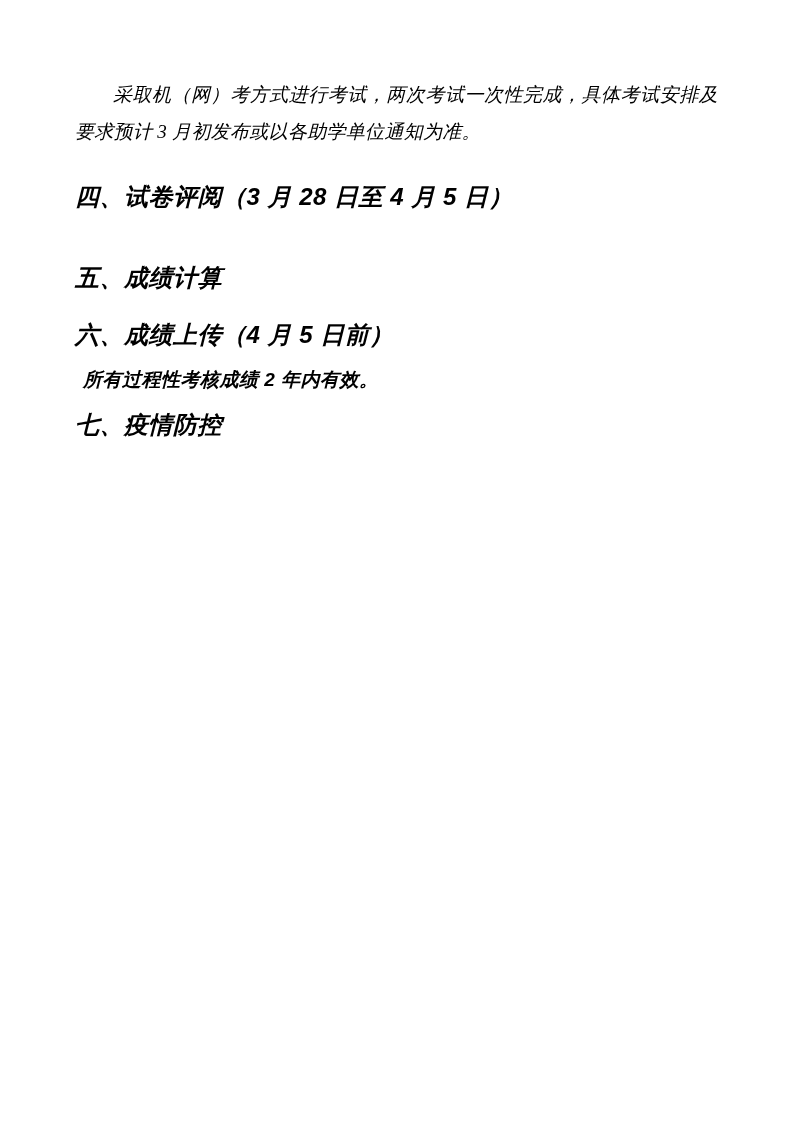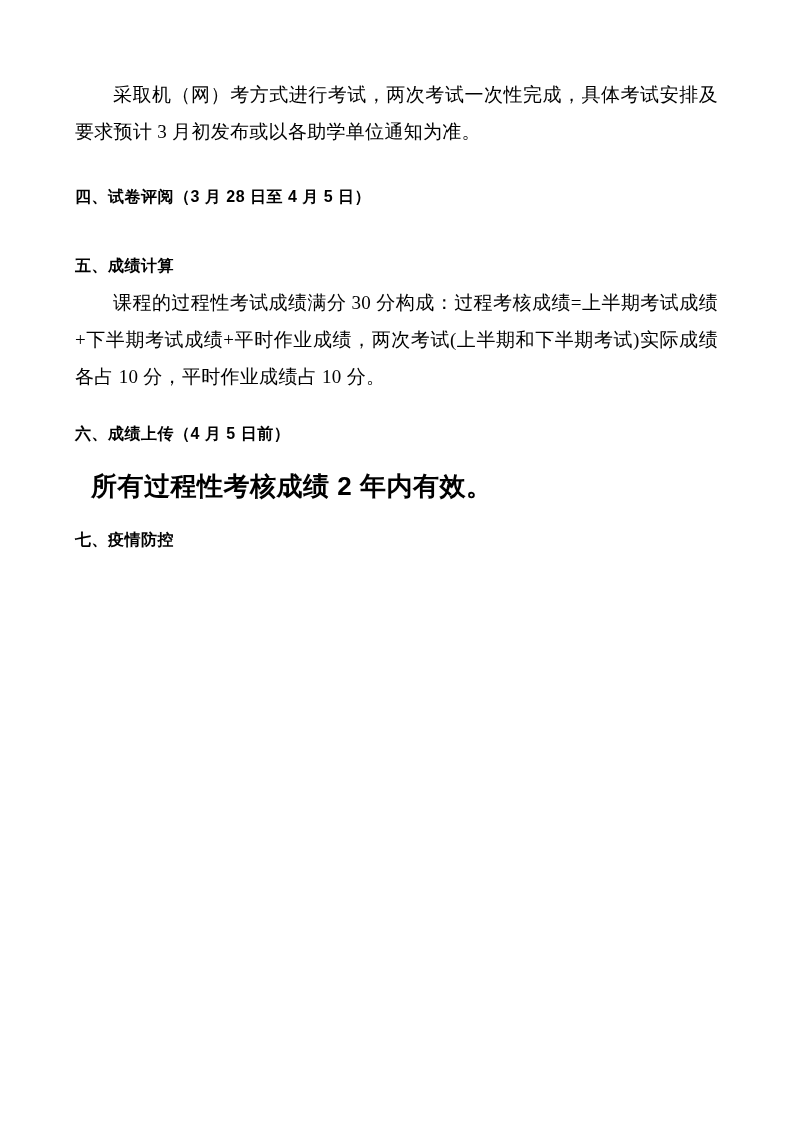--- a/index.html
+++ b/index.html
@@ -8,20 +8,21 @@
     background: #ffffff;
   }
   .page {
     position: relative;
     width: 793px;
     height: 826px;
     background: #ffffff;
     color: #000000;
     font-family: "Liberation Serif", "DejaVu Serif", serif;
     overflow: hidden;
+    font-style: italic;
   }
   .content {
     position: absolute;
     left: 75px;
     top: 76px;
     width: 643px;
   }
   .body-text {
     font-size: 19px;
     line-height: 37px;
@@ -29,54 +30,53 @@
     text-align: justify;
     text-justify: inter-ideograph;
     letter-spacing: 0.3px;
   }
   .indent {
     text-indent: 2em;
   }
   .heading {
     font-family: "Liberation Sans", "DejaVu Sans", sans-serif;
     font-weight: bold;
-    font-size: 16px;
+    font-size: 24px;
     line-height: 37px;
     margin: 0;
     letter-spacing: 0.5px;
   }
   .bold-note {
     font-family: "Liberation Sans", "DejaVu Sans", sans-serif;
     font-weight: bold;
-    font-size: 26px;
+    font-size: 19px;
     line-height: 37px;
-    margin: 16px;
+    margin: 8px;
     letter-spacing: 0.5px;
   }
   .gap-sec4 { margin-top: 28px; }
-  .gap-sec5 { margin-top: 32px; }
+  .gap-sec5 { margin-top: 44px; }
   .gap-sec6 { margin-top: 20px; }
   .gap-sec7 { }
   .tight-lines { line-height: 35px; }
 </style>
 </head>
 <body>
 
 <div class="page">
   <div class="content">
 
     <p class="body-text indent">采取机（网）考方式进行考试，两次考试一次性完成，具体考试安排及要求预计 3 月初发布或以各助学单位通知为准。</p>
 
     <h2 class="heading gap-sec4">四、试卷评阅（3 月 28 日至 4 月 5 日）</h2>
 
     <h2 class="heading gap-sec5">五、成绩计算</h2>
 
 
 
-    <p class="body-text indent">课程的过程性考试成绩满分 30 分构成：过程考核成绩=上半期考试成绩+下半期考试成绩+平时作业成绩，两次考试(上半期和下半期考试)实际成绩各占 10 分，平时作业成绩占 10 分。</p>
 
     <h2 class="heading gap-sec6">六、成绩上传（4 月 5 日前）</h2>
 
 
     <p class="bold-note">所有过程性考核成绩 2 年内有效。</p>
 
     <h2 class="heading gap-sec7">七、疫情防控</h2>
 
 
   </div>

